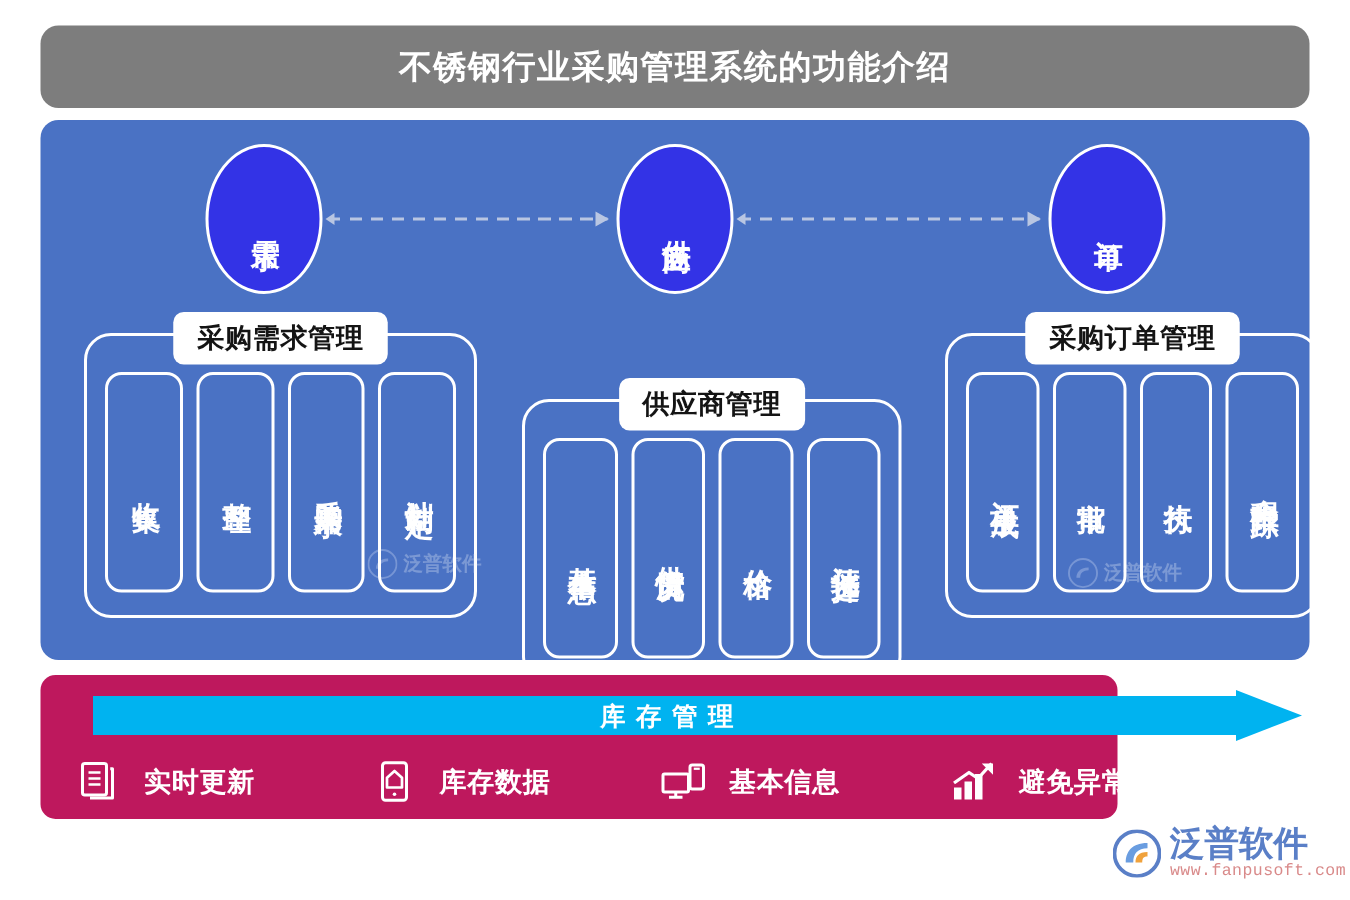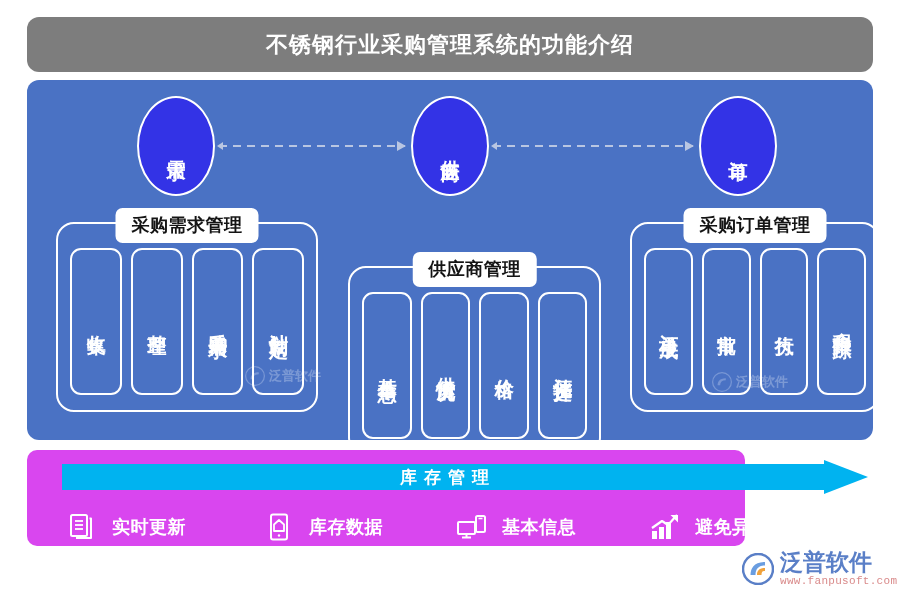--- a/index.html
+++ b/index.html
@@ -189,21 +189,21 @@
   .section.s2 { left: 321px; width: 253px; margin-top: 44px; }
   .section.s3 { left: 603px; width: 250px; }
 
   
   .bottom-panel {
     position: absolute;
     left: 27px;
     top: 450px;
     width: 718px;
     height: 96px;
-    background: #d946ef;
+    background: #be185d;
     border-radius: 10px;
   }
 
   .arrow-banner {
     position: absolute;
     left: 35px;
     top: 10px;
     width: 805px;
     height: 34px;
   }
@@ -241,22 +241,21 @@
     z-index: 2;
   }
 
   .feature-row {
     position: absolute;
     left: 0;
     top: 48px;
     width: 846px;
     height: 46px;
     display: flex;
-    align-items: flex-end;
-    padding-left: 16px;
+    align-items: center;
   }
   .feature {
     display: flex;
     align-items: center;
     gap: 13px;
   }
   .feature.f1 { margin-left: 22px; }
   .feature.f2 { margin-left: 76px; }
   .feature.f3 { margin-left: 72px; }
   .feature.f4 { margin-left: 72px; }

